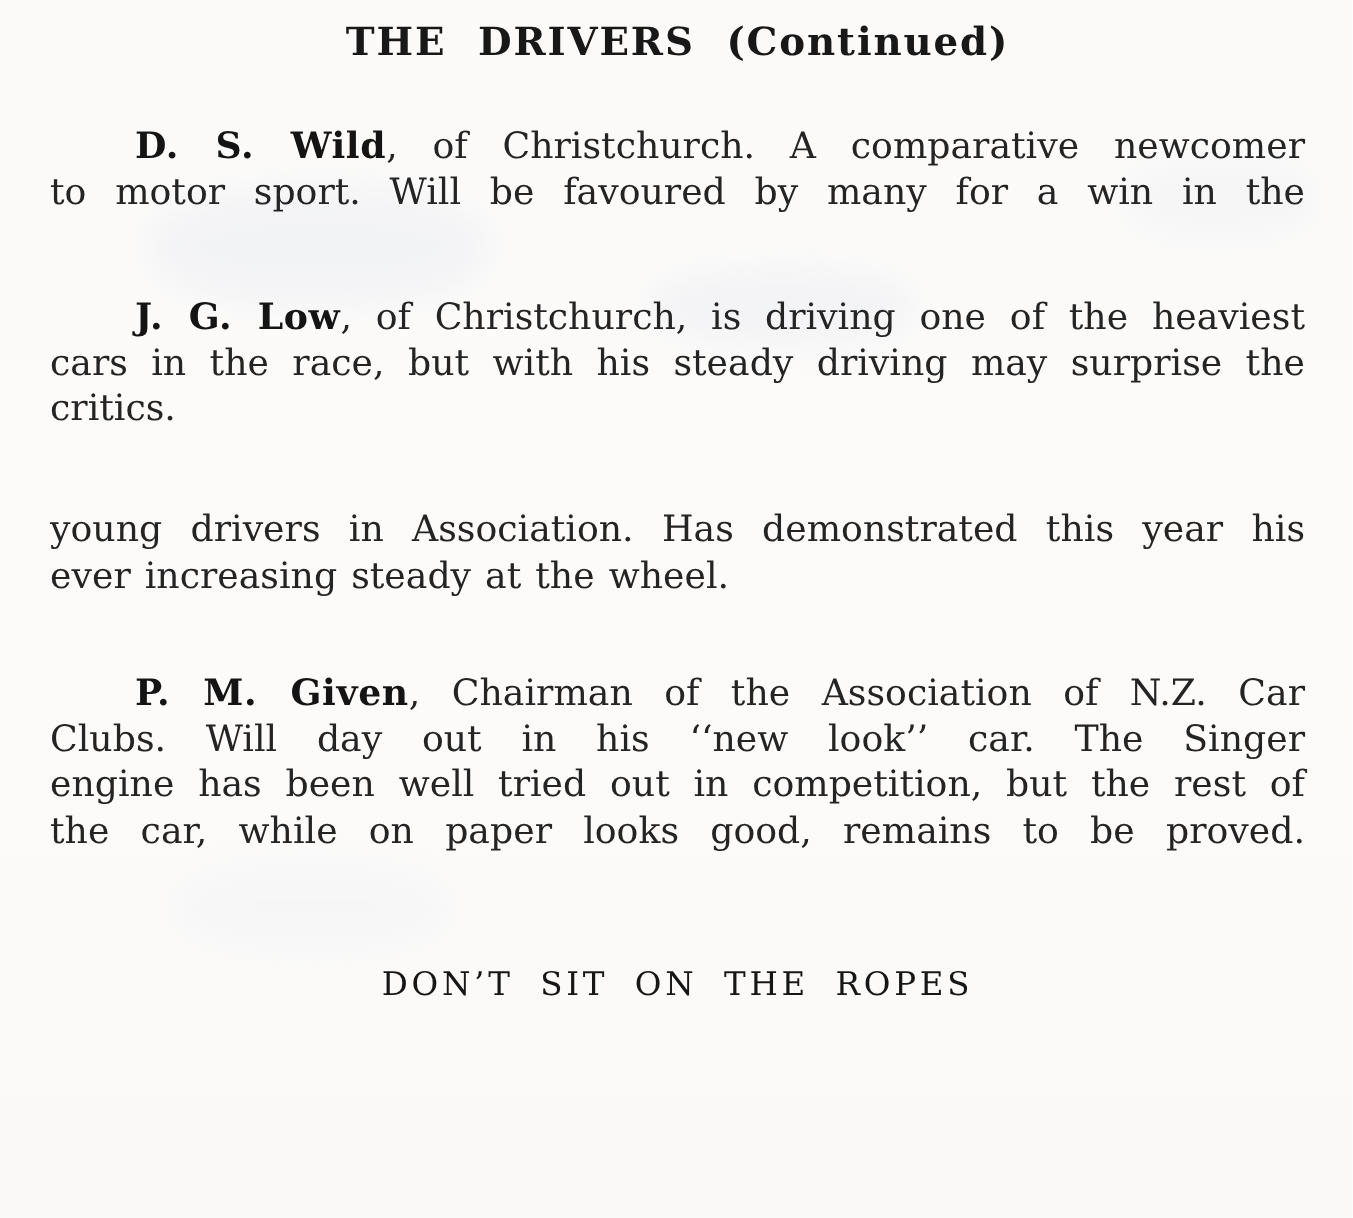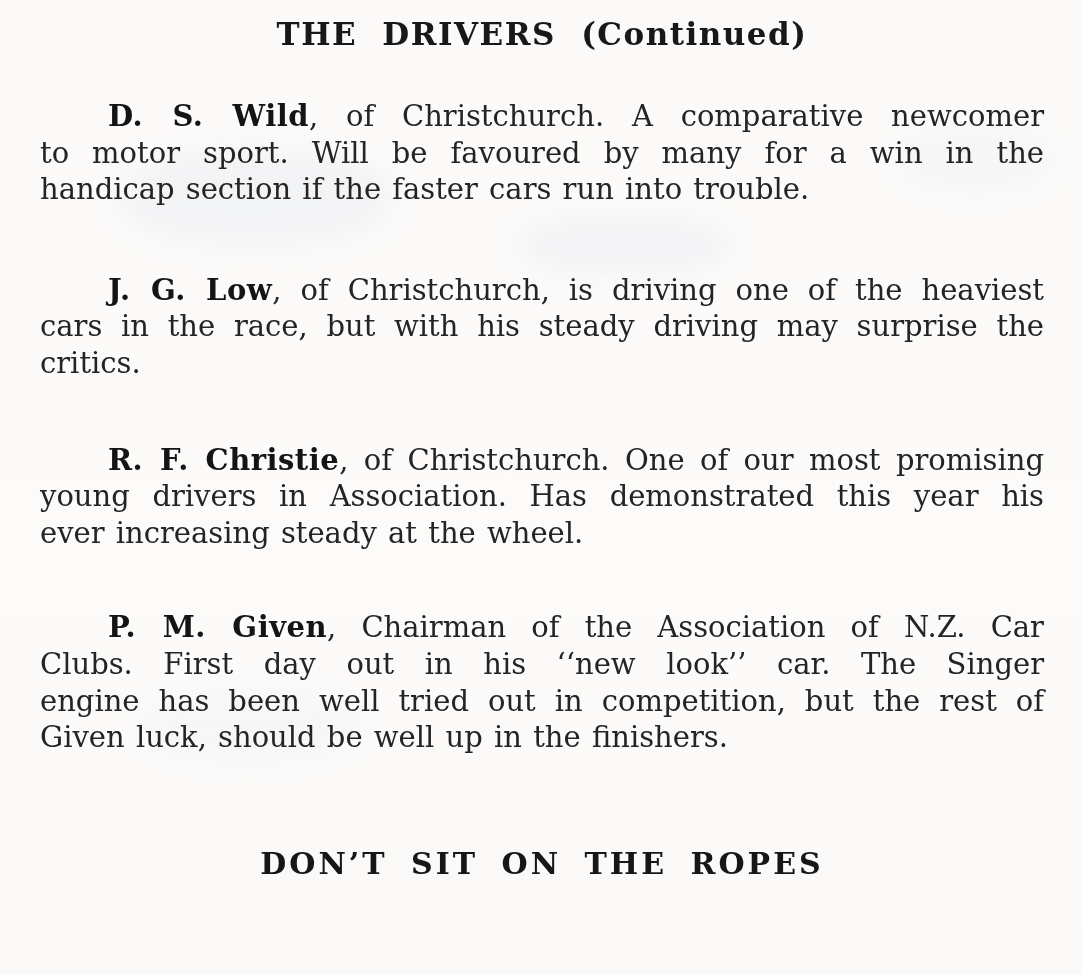--- a/index.html
+++ b/index.html
@@ -51,22 +51,22 @@
     color: #141414;
     letter-spacing: 0.5px;
   }
   .mt-p1 { margin-top: 46px; }
   .mt-p2 { margin-top: 64px; }
   .mt-p3 { margin-top: 60px; }
   .mt-p4 { margin-top: 58px; }
   .footer-slogan {
     margin-top: 90px;
     text-align: center;
-    font-weight: bold;
-    font-size: 30px;
+    font-weight: normal;
+    font-size: 26px;
     letter-spacing: 3px;
     word-spacing: 10px;
     color: #161616;
   }
   
   .ghost {
     position: absolute;
     background: #c9d1e3;
     opacity: 0.16;
     filter: blur(12px);
@@ -86,37 +86,35 @@
 <div class="ghost ghost-3"></div>
 <div class="ghost ghost-4"></div>
 
 <div class="page">
 
   <div class="title">THE DRIVERS (Continued)</div>
 
   <div class="para mt-p1">
     <div class="line first-line"><span class="driver-name">D. S. Wild</span><span>, of Christchurch. A comparative newcomer</span></div>
     <div class="line">to motor sport. Will be favoured by many for a win in the</div>
-    <div class="line last">handicap section if the faster cars run into trouble.</div>
   </div>
 
   <div class="para mt-p2">
     <div class="line first-line"><span class="driver-name">J. G. Low</span><span>, of Christchurch, is driving one of the heaviest</span></div>
     <div class="line">cars in the race, but with his steady driving may surprise the</div>
     <div class="line last">critics.</div>
   </div>
 
   <div class="para mt-p3">
-    <div class="line first-line"><span class="driver-name">R. F. Christie</span><span>, of Christchurch. One of our most promising</span></div>
     <div class="line">young drivers in Association. Has demonstrated this year his</div>
     <div class="line last">ever increasing steady at the wheel.</div>
   </div>
 
   <div class="para mt-p4">
     <div class="line first-line"><span class="driver-name">P. M. Given</span><span>, Chairman of the Association of N.Z. Car</span></div>
-    <div class="line">Clubs. First day out in his ‘‘new look’’ car. The Singer</div>
+    <div class="line">Clubs. Will day out in his ‘‘new look’’ car. The Singer</div>
     <div class="line">engine has been well tried out in competition, but the rest of</div>
-    <div class="line last">Given luck, should be well up in the finishers.</div>
+    <div class="line">the car, while on paper looks good, remains to be proved.</div>
   </div>
 
   <div class="footer-slogan">DON’T SIT ON THE ROPES</div>
 
 </div>
 
 </body></html>

